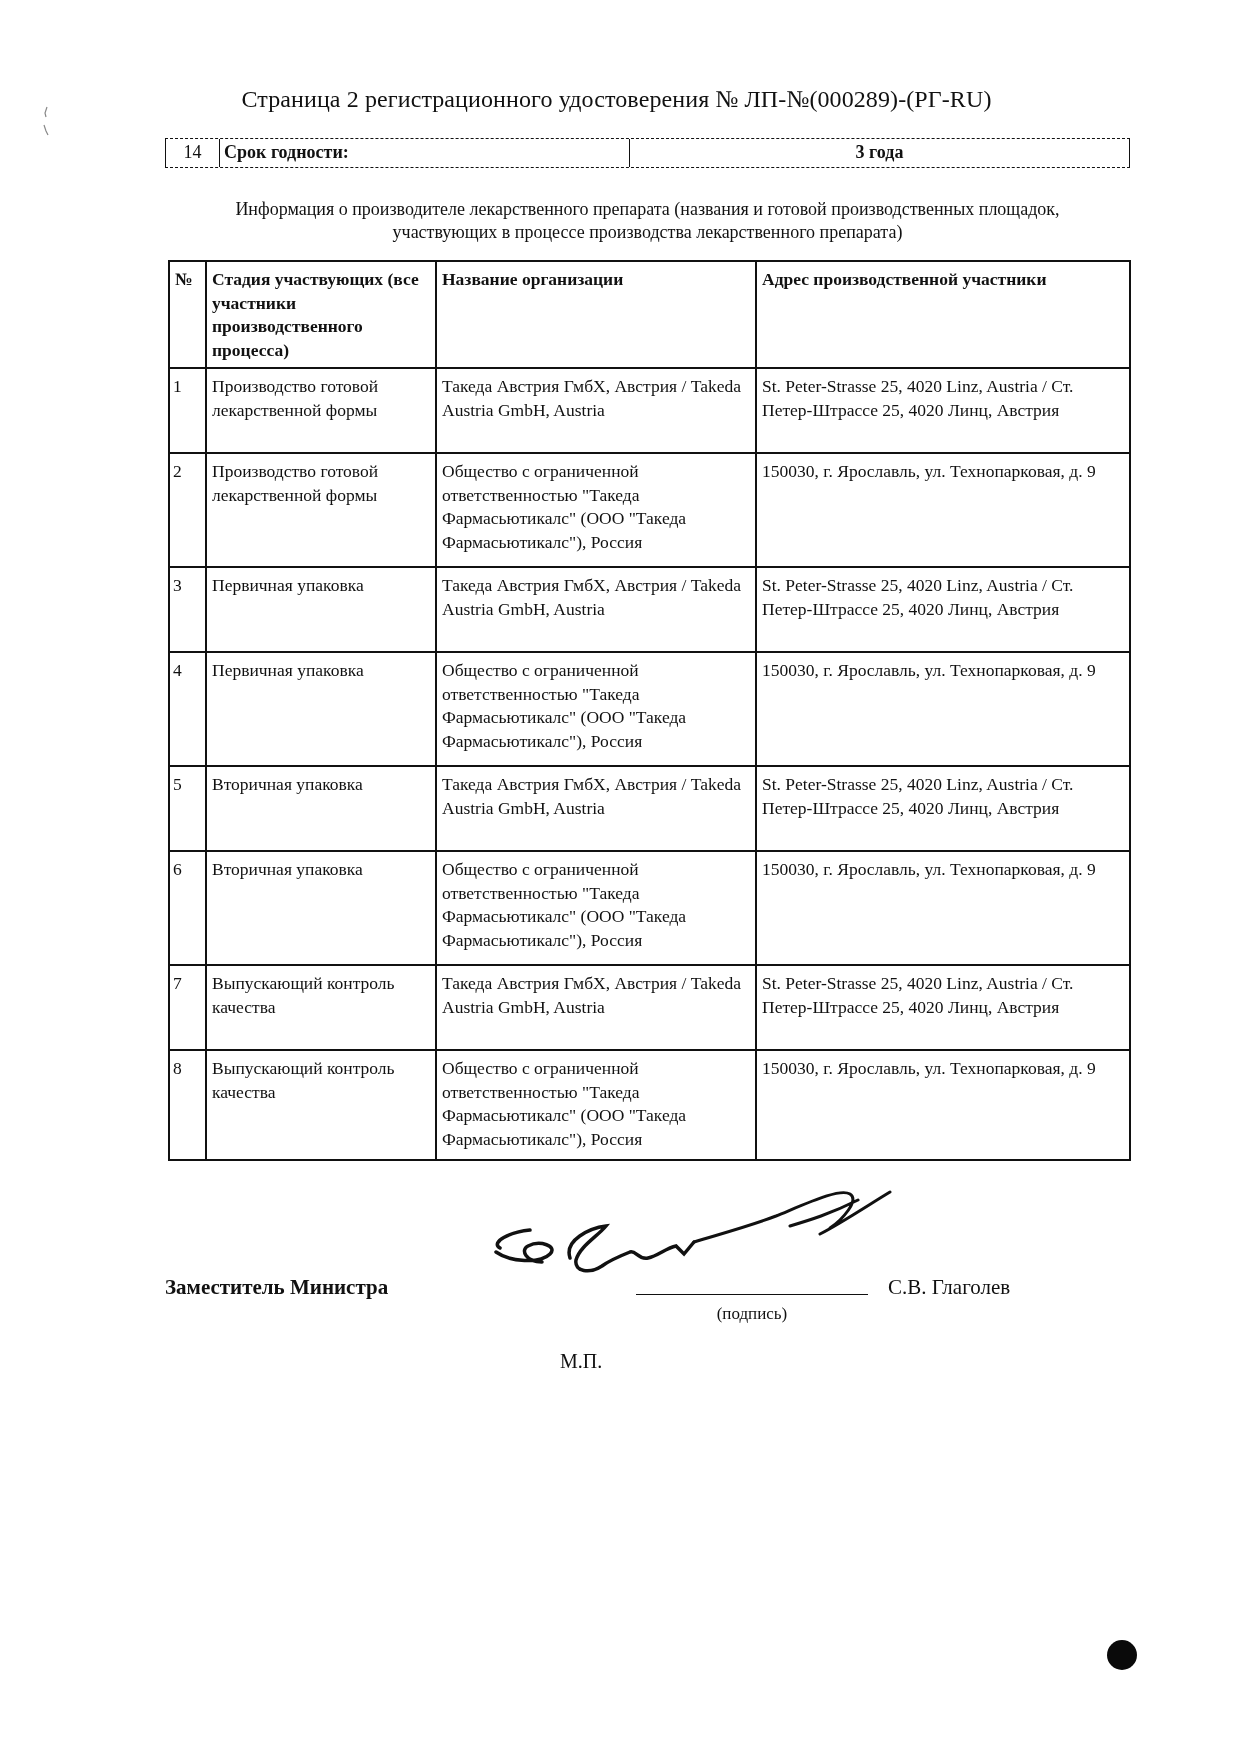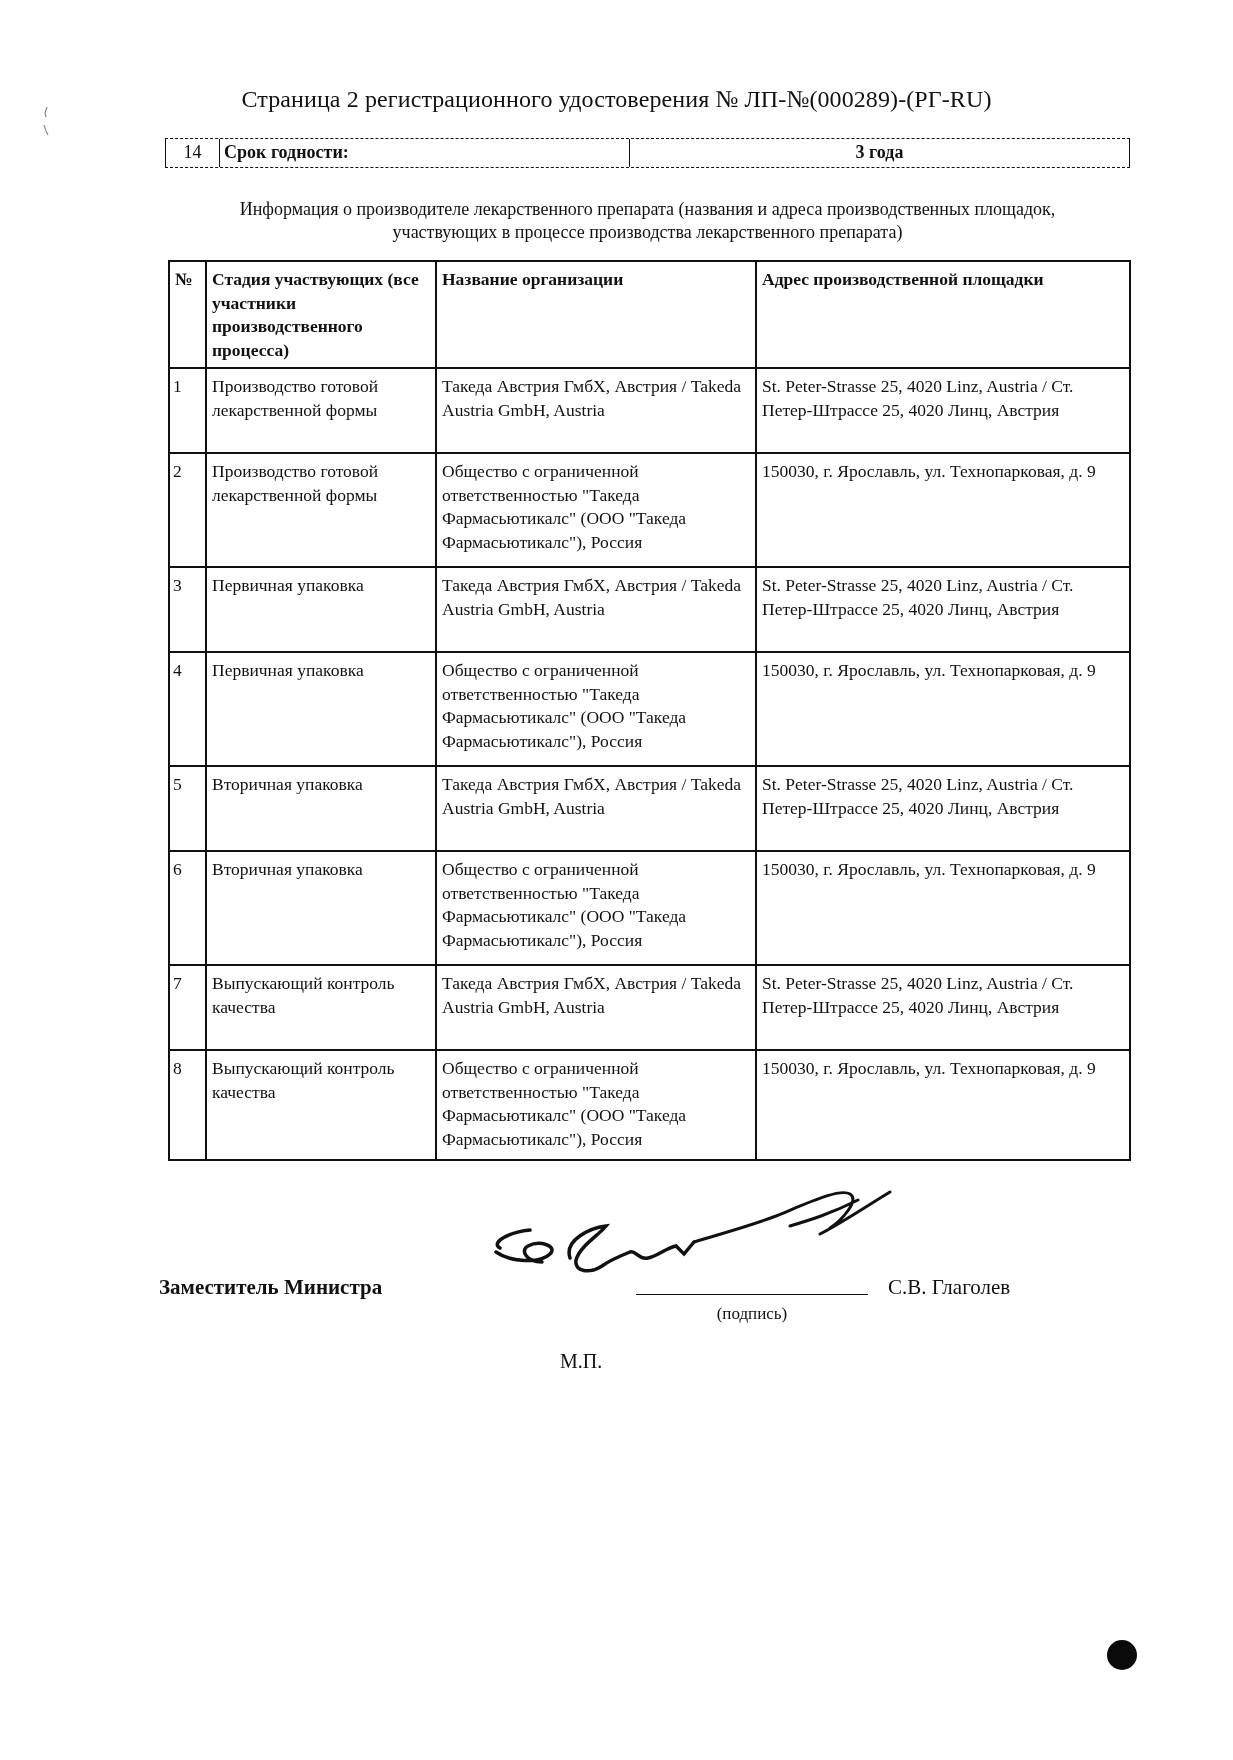--- a/index.html
+++ b/index.html
@@ -31,21 +31,21 @@
   }
   table.mfr th { font-weight: bold; height: 107px; }
   table.mfr col.c0 { width: 37px; }
   table.mfr col.c1 { width: 230px; }
   table.mfr col.c2 { width: 320px; }
   table.mfr col.c3 { width: 374px; }
   table.mfr td.n { padding-left: 3px; }
   tr.r-short td { height: 85px; }
   tr.r-tall td { height: 114px; }
   tr.r-last td { height: 110px; }
-  .sig-title { left: 159px; top: 1275px; font-size: 21px; font-weight: bold; }
+  .sig-title { left: 165px; top: 1275px; font-size: 21px; font-weight: bold; }
   .sig-name { left: 888px; top: 1275px; font-size: 21px; font-weight: normal; }
   .sig-line { left: 636px; top: 1294px; width: 232px; height: 0; border-top: 1.5px solid #111; }
   .sig-caption { left: 636px; width: 232px; top: 1304px; text-align: center; font-size: 17px; }
   .stamp { left: 560px; width: 250px; top: 1350px; text-align: left; font-size: 20px; }
   .signature { left: 480px; top: 1180px; width: 460px; height: 130px; }
   .dot { left: 1107px; top: 1640px; width: 30px; height: 30px; border-radius: 50%; background: #0a0a0a; }
   .mark { left: 42px; top: 105px; width: 8px; height: 40px; }
 </style>
 </head>
 <body>
@@ -58,37 +58,37 @@
 
 <div class="abs page-header">Страница 2  регистрационного удостоверения № ЛП-№(000289)-(РГ-RU)</div>
 
 <div class="abs top-box">
   <div class="num">14</div>
   <div class="label">Срок годности:</div>
   <div class="value">3 года</div>
 </div>
 
 <div class="abs info-title">
-  <div>Информация о производителе лекарственного препарата (названия и адреса производственных площадок,</div>
+  <div>Информация о производителе лекарственного препарата (названия и готовой производственных площадок,</div>
   <div>участвующих в процессе производства лекарственного препарата)</div>
 </div>
 
 <table class="mfr">
   <colgroup>
       <col class="c0">
       <col class="c1">
       <col class="c2">
       <col class="c3">
     </colgroup>
   <thead>
     <tr>
       <th>№</th>
       <th>Стадия участвующих (все участники производственного процесса)</th>
       <th>Название организации</th>
-      <th>Адрес производственной площадки</th>
+      <th>Адрес производственной участники</th>
     </tr>
   </thead>
   <tbody>
     <tr class="r-short">
       <td class="n">1</td>
       <td>Производство готовой лекарственной формы</td>
       <td>Такеда Австрия ГмбХ, Австрия / Takeda Austria GmbH, Austria</td>
       <td>St. Peter-Strasse 25, 4020 Linz, Austria / Ст. Петер-Штрассе 25, 4020 Линц, Австрия</td>
     </tr>
     <tr class="r-tall">

